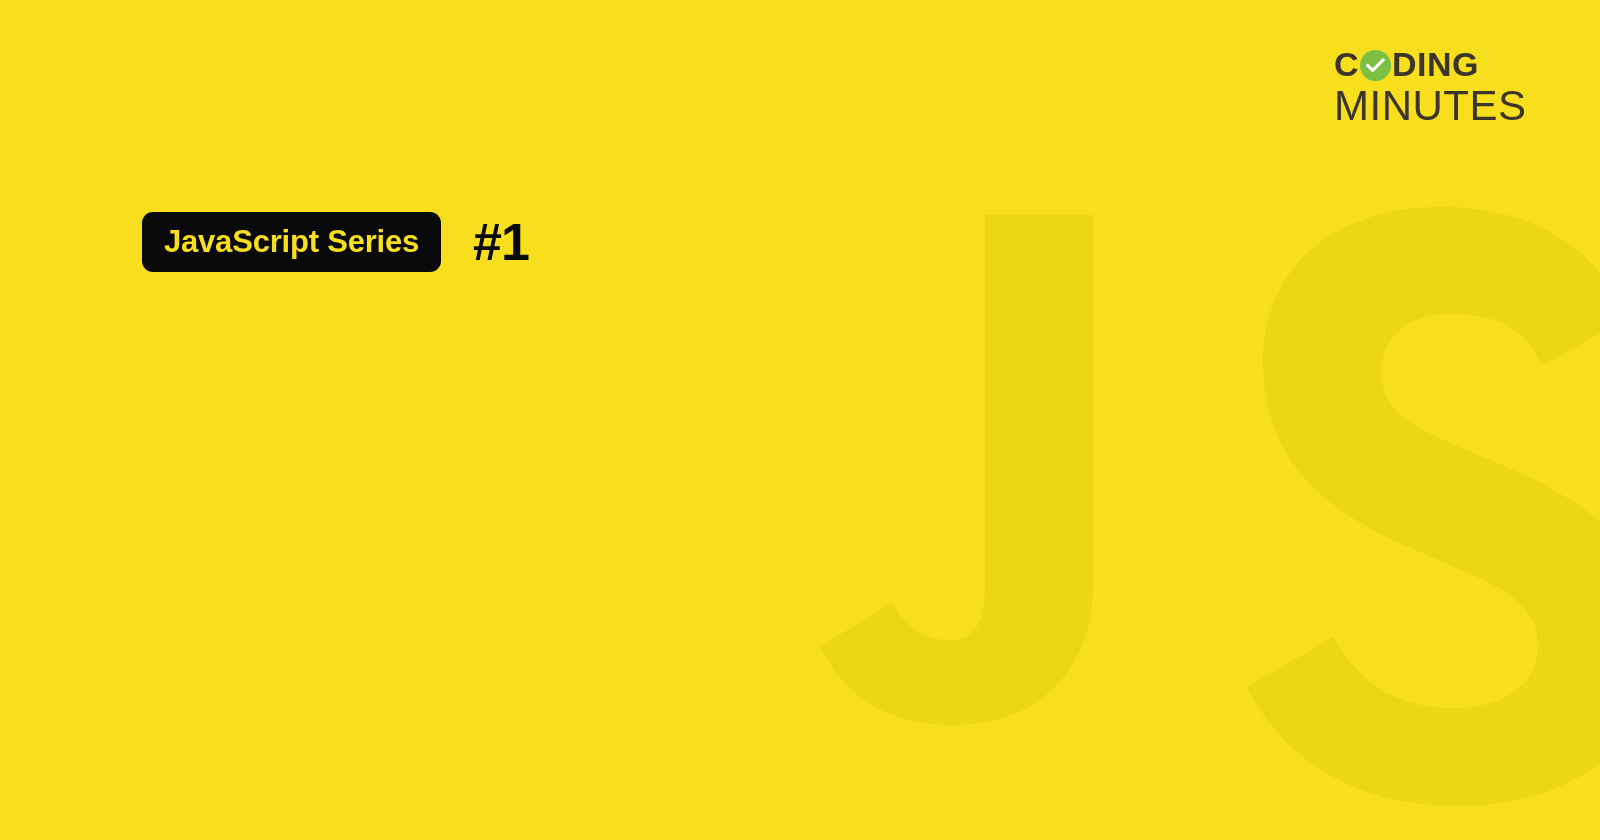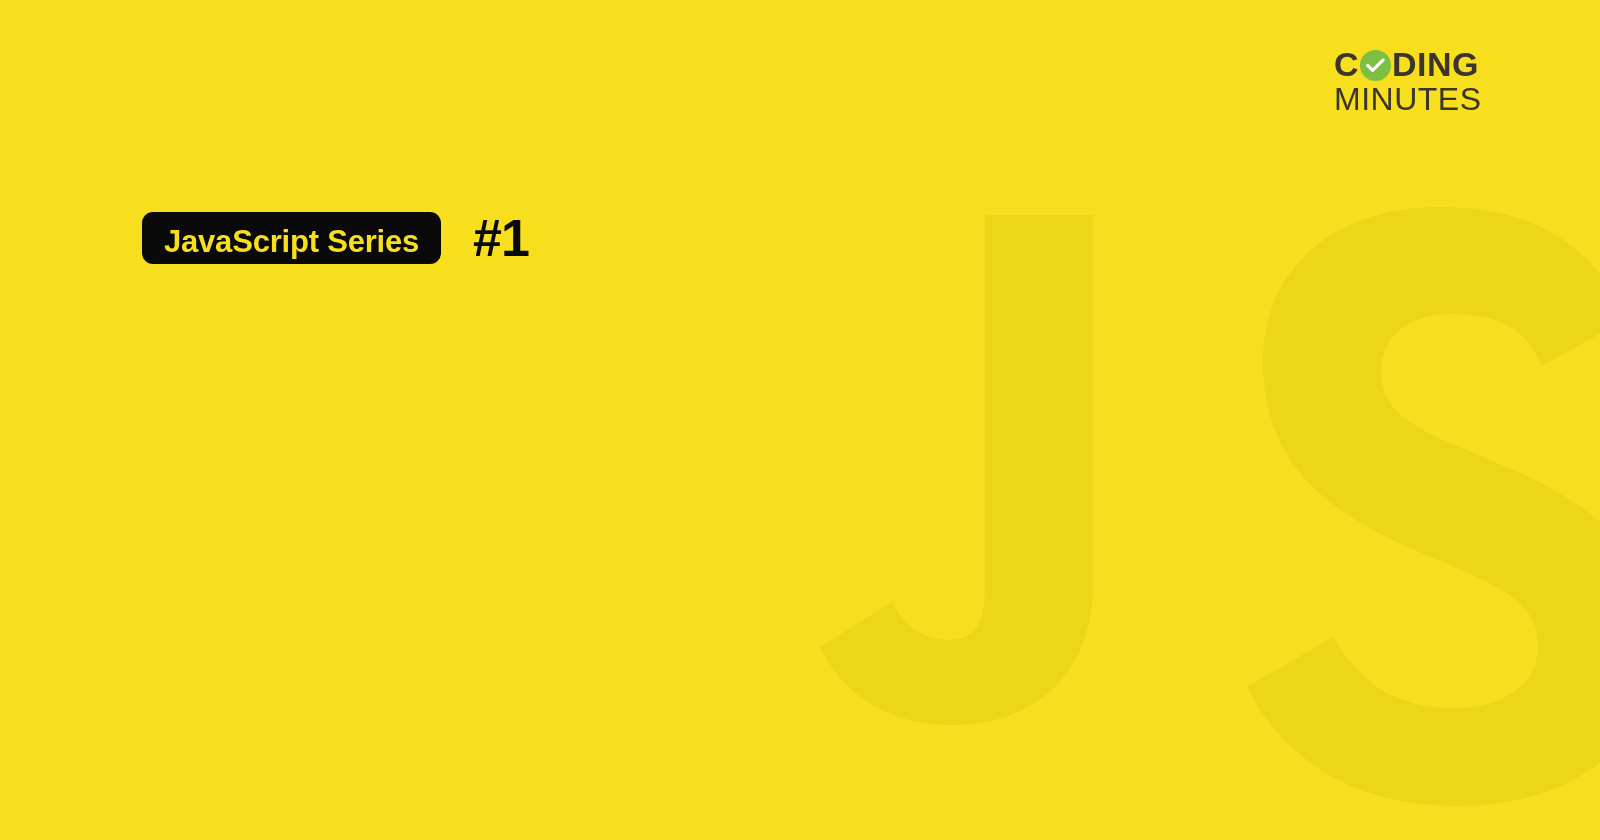--- a/index.html
+++ b/index.html
@@ -82,40 +82,40 @@
     left: 6px;
     top: 8px;
     width: 19px;
     height: 15px;
   }
 
   .logo-row-2 {
     margin-top: -2px;
     font-family: "Liberation Sans", sans-serif;
     font-weight: normal;
-    font-size: 32px;
+    font-size: 42px;
     letter-spacing: 0.5px;
     color: #3B352C;
     line-height: 1.12;
   }
 
   
   .series-row {
     position: absolute;
     left: 142px;
     top: 212px;
     display: flex;
     align-items: center;
   }
 
   .series-badge {
     background: #0A0A0A;
     color: #F7DF1E;
     border-radius: 11px;
-    padding: 14px 22px 7px 22px;
+    padding: 14px 22px 15px 22px;
     font-family: "Liberation Sans", sans-serif;
     font-weight: bold;
     font-size: 31px;
     letter-spacing: -0.2px;
     line-height: 1;
     white-space: nowrap;
   }
 
   .series-number {
     margin-left: 32px;

